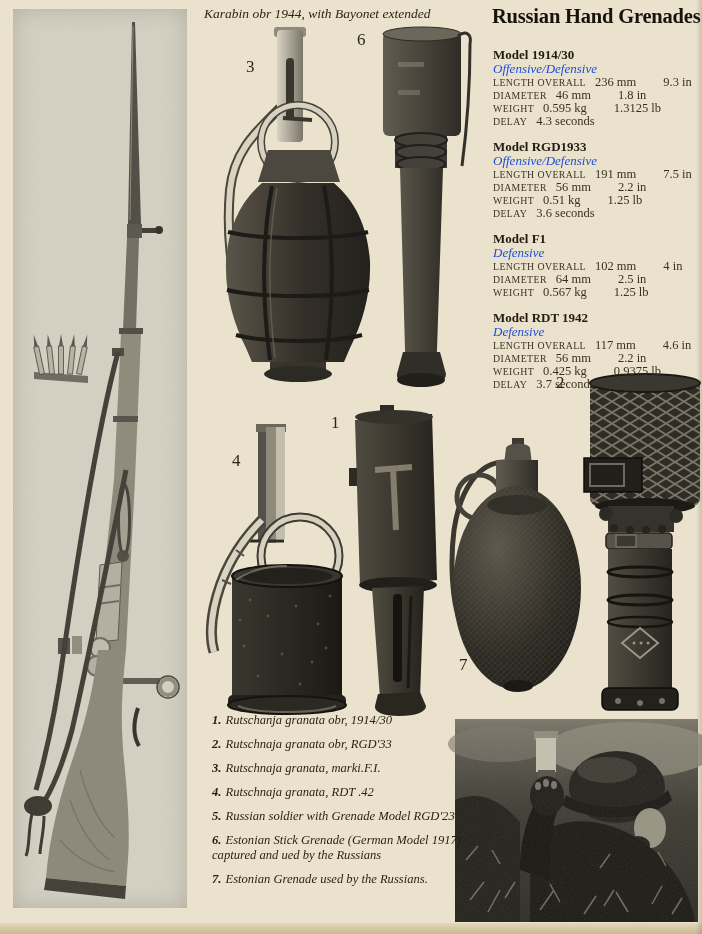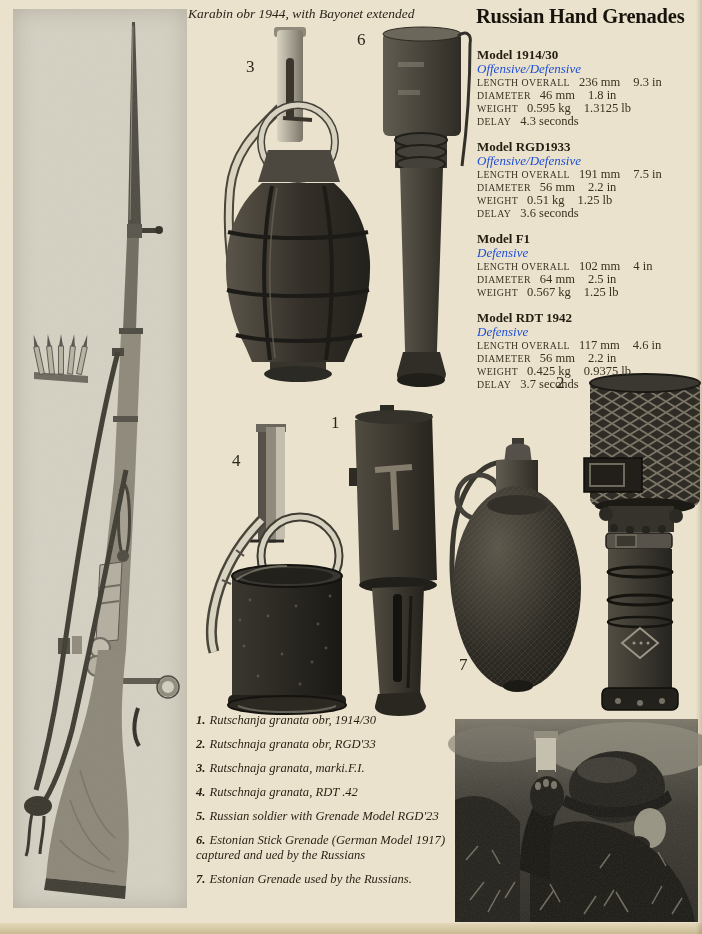--- a/index.html
+++ b/index.html
@@ -5,30 +5,30 @@
   html,body{margin:0;padding:0;}
   #page{position:relative;width:702px;height:934px;background:#eae2cc;overflow:hidden;
         font-family:"Liberation Serif", serif;color:#2b2518;}
   #art{position:absolute;left:0;top:0;z-index:1;}
   .rifle-photo-bg{position:absolute;left:13px;top:9px;width:174px;height:899px;
         background:#d6d2c4;box-shadow:inset 0 0 22px rgba(90,85,70,.28);z-index:0;}
   .page-edge-bottom{position:absolute;left:0;bottom:0;width:702px;height:11px;
         background:linear-gradient(#e4d8ba,#c9ba93);z-index:3;}
   .page-edge-right{position:absolute;right:0;top:0;bottom:0;width:6px;
         background:linear-gradient(to right,rgba(96,78,40,0),rgba(96,78,40,.22));z-index:3;}
-  .txt{position:absolute;z-index:2;}
+  .txt{position:absolute;z-index:2;padding-left:16px;}
   .top-caption{left:188px;top:6px;width:300px;font-style:italic;font-size:13.5px;color:#2a241a;}
   .title{left:476px;top:5px;font-size:20.5px;font-weight:bold;color:#17130c;letter-spacing:-.2px;}
   .specs{left:477px;top:47px;width:224px;}
   .spec-block{margin-bottom:11px;}
   .spec-model{font-weight:bold;font-size:13px;line-height:15px;color:#221c11;}
   .spec-type{font-style:italic;font-size:13px;line-height:14px;color:#1d4ed8;}
   .spec-row{font-size:12.5px;line-height:13px;color:#38311f;white-space:nowrap;}
   .spec-label{font-size:9.8px;letter-spacing:.4px;margin-right:9px;color:#3b3424;}
-  .spec-metric{margin-right:13px;text-align:right;}
+  .spec-metric{margin-right:27px;text-align:right;}
   .fig-num{position:absolute;z-index:2;font-size:17px;color:#2b261c;}
   .n3{left:246px;top:57px;} .n6{left:357px;top:30px;} .n1{left:331px;top:413px;}
   .n4{left:232px;top:451px;} .n2{left:556px;top:373px;} .n7{left:459px;top:655px;}
   .captions{left:196px;top:713px;width:260px;}
   .caption-item{font-style:italic;font-size:12.6px;line-height:15px;margin-bottom:9px;color:#271f13;font-family:Liberation Serif, serif;}
   .caption-item b{margin-right:4px;}
 </style>
 </head>
 <body>
 

